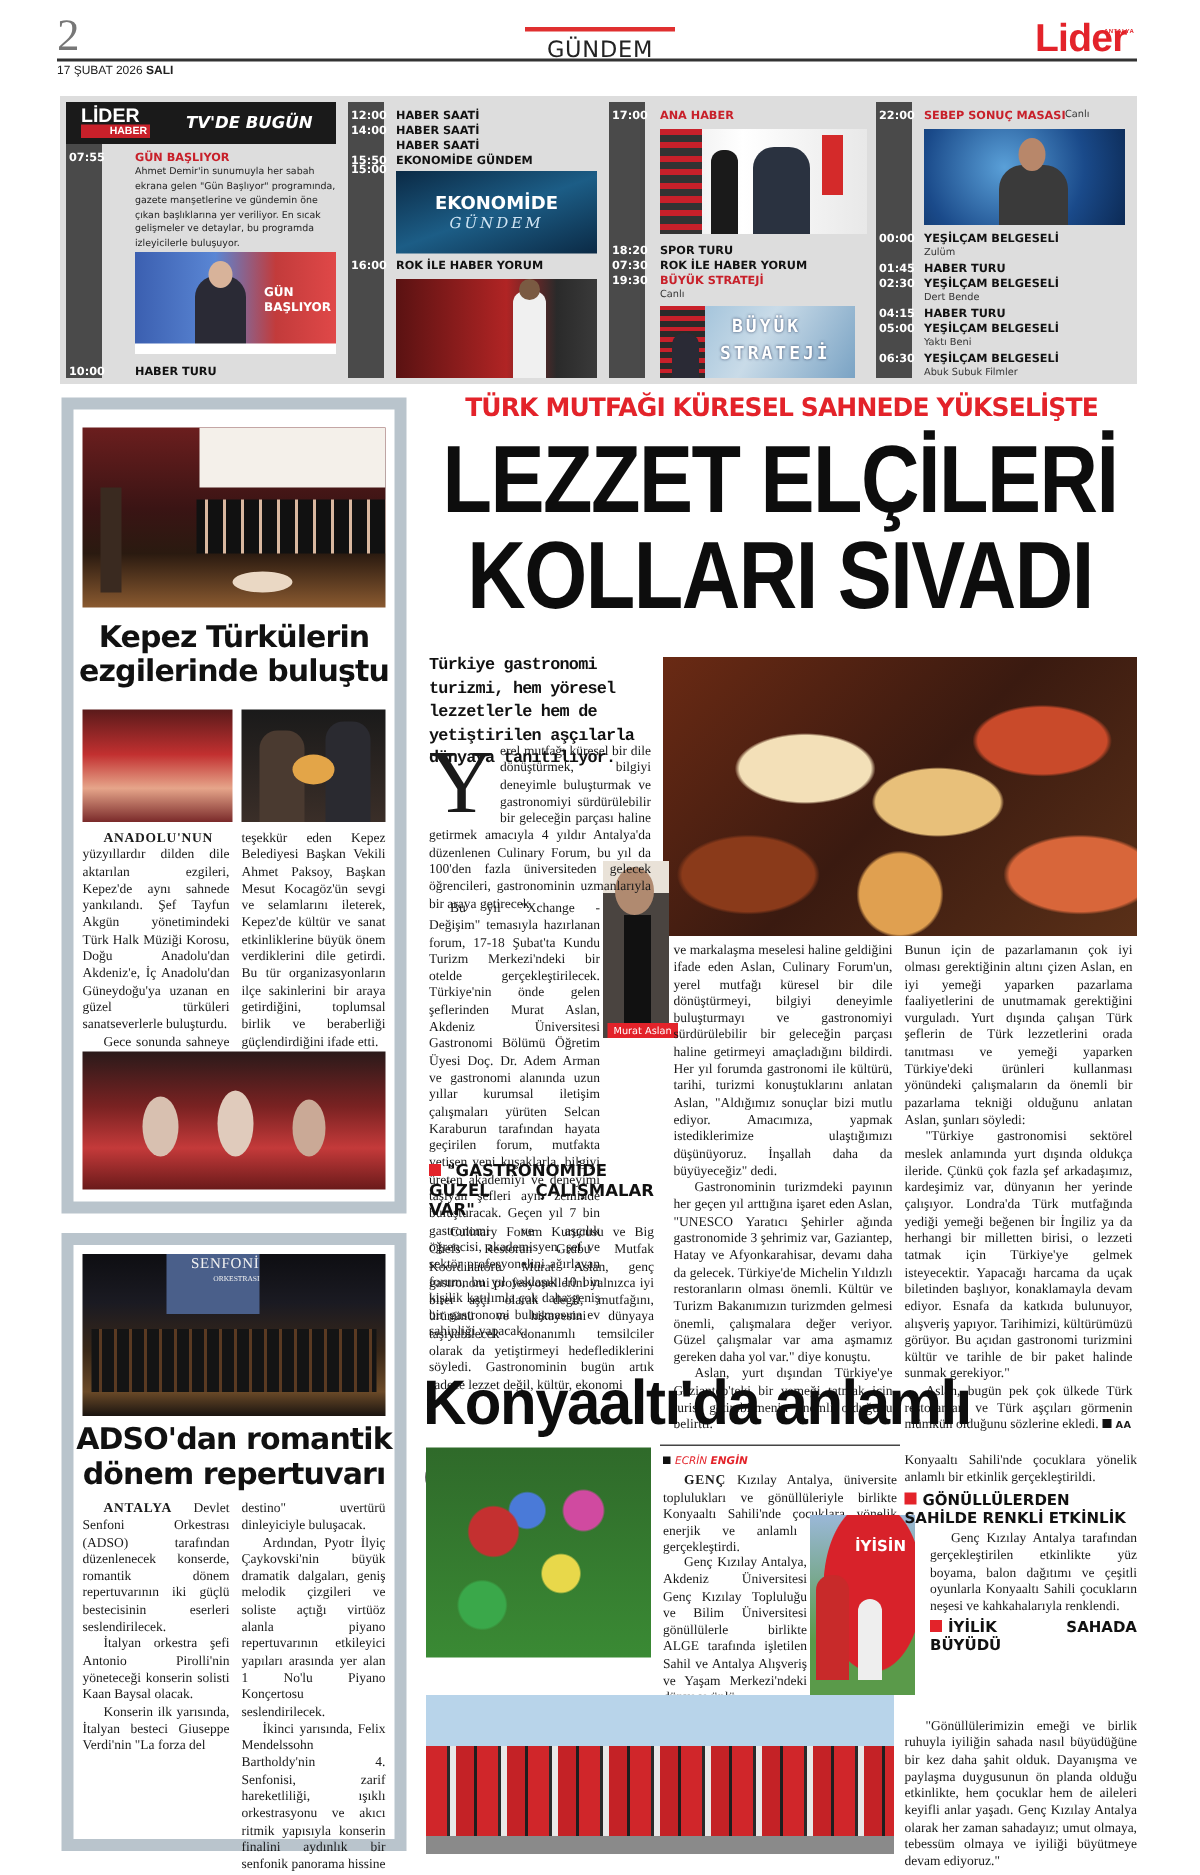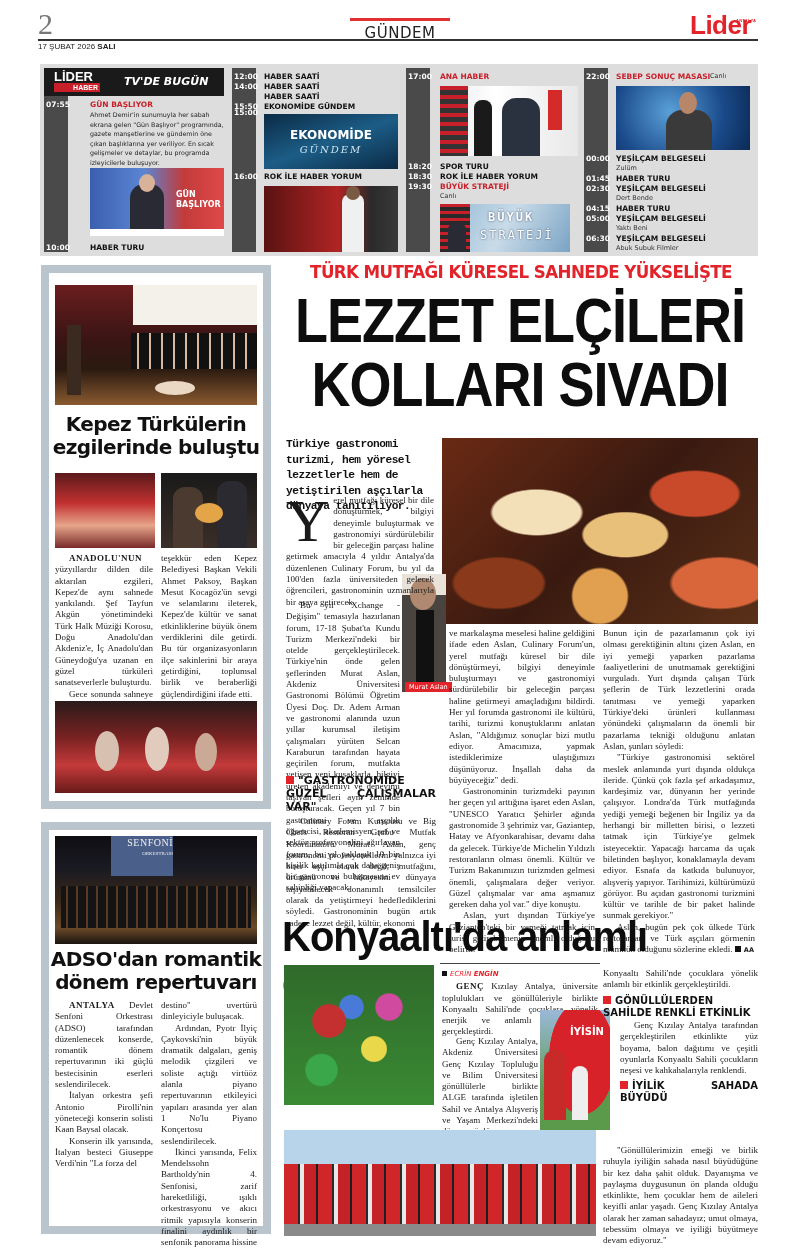--- a/index.html
+++ b/index.html
@@ -104,31 +104,31 @@
   <div class="tstrip" style="left:366px"></div>
   <div class="ttime" style="left:368px;top:8px">17:00</div>
   <div class="tshow red" style="left:400px;top:8px">ANA HABER</div>
   <div class="photo" style="left:400px;top:22px;width:138px;height:70px;background:linear-gradient(90deg,#e8e8e8,#fff 40%,#e8e8e8)">
     <div style="position:absolute;left:0;top:0;width:28px;height:70px;background:repeating-linear-gradient(180deg,#c8202a 0 4px,#333 4px 9px)"></div>
     <div style="position:absolute;left:34px;top:14px;width:18px;height:56px;background:#1a1a1a;border-radius:8px 8px 0 0"></div>
     <div style="position:absolute;left:62px;top:12px;width:38px;height:58px;background:#2a3240;border-radius:14px 14px 0 0"></div>
     <div style="position:absolute;left:108px;top:4px;width:14px;height:40px;background:#d42a2a"></div>
   </div>
   <div class="ttime" style="left:368px;top:98px">18:20</div>
-  <div class="ttime" style="left:368px;top:108px">18:30</div>
+  <div class="ttime" style="left:368px;top:108px">07:30</div>
   <div class="ttime" style="left:368px;top:118px">19:30</div>
   <div class="tshow" style="left:400px;top:98px">SPOR TURU</div>
   <div class="tshow" style="left:400px;top:108px">ROK İLE HABER YORUM</div>
   <div class="tshow red" style="left:400px;top:118px">BÜYÜK STRATEJİ</div>
   <div class="tsub" style="left:400px;top:128px">Canlı</div>
   <div class="photo" style="left:400px;top:140px;width:130px;height:48px;background:linear-gradient(120deg,#8fb7d4,#c9dbe8 50%,#7aa3c4)">
     <div style="position:absolute;left:0;top:0;width:30px;height:48px;background:repeating-linear-gradient(180deg,#c8202a 0 3px,#2a2a2a 3px 7px)"></div>
     <div style="position:absolute;left:8px;top:18px;width:18px;height:30px;background:#2a2a35;border-radius:8px 8px 0 0"></div>
     <div style="position:absolute;left:48px;top:6px;color:#fff;font-family:'DejaVu Sans Mono',monospace;font-weight:700;font-size:12px;letter-spacing:2px;text-shadow:0 0 2px #346">BÜYÜK</div>
-    <div style="position:absolute;left:40px;top:24px;color:#fff;font-family:'DejaVu Sans Mono',monospace;font-weight:400;font-size:12px;letter-spacing:2px;text-shadow:0 0 2px #346">STRATEJİ</div>
+    <div style="position:absolute;left:40px;top:24px;color:#fff;font-family:'DejaVu Sans Mono',monospace;font-weight:700;font-size:12px;letter-spacing:2px;text-shadow:0 0 2px #346">STRATEJİ</div>
   </div>
 
   <div class="tstrip" style="left:544px"></div>
   <div class="ttime" style="left:546px;top:8px">22:00</div>
   <div class="tshow red" style="left:576px;top:8px">SEBEP SONUÇ MASASI</div>
   <div class="tsub" style="left:670px;top:8px">Canlı</div>
   <div class="photo" style="left:576px;top:22px;width:134px;height:64px;background:radial-gradient(circle at 40% 40%,#5aa0d8,#1a4a8a 60%,#0c2a55)">
     <div style="position:absolute;left:50px;top:24px;width:46px;height:40px;background:#3a3a3a;border-radius:16px 16px 0 0"></div>
     <div style="position:absolute;left:63px;top:6px;width:18px;height:22px;background:#b8876a;border-radius:50%"></div>
   </div>

